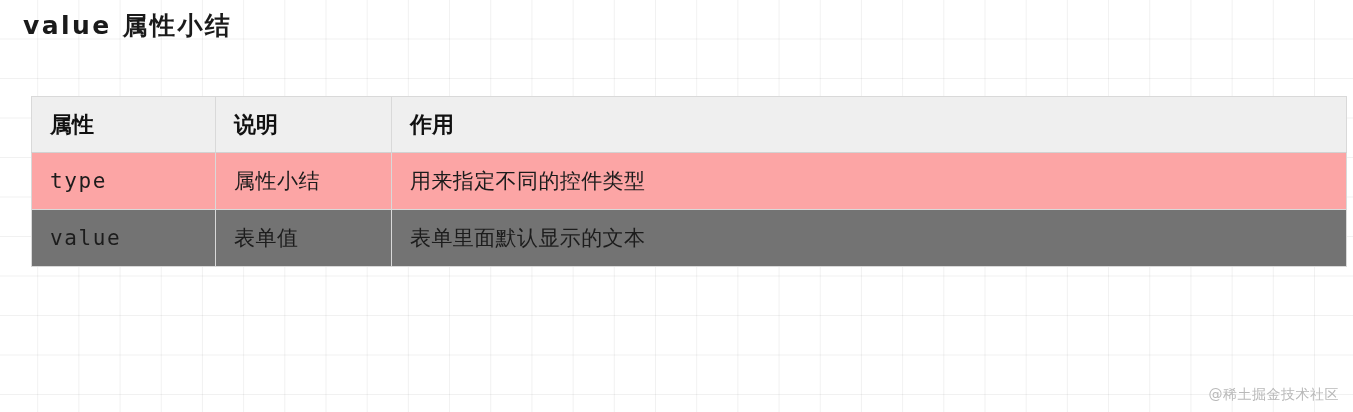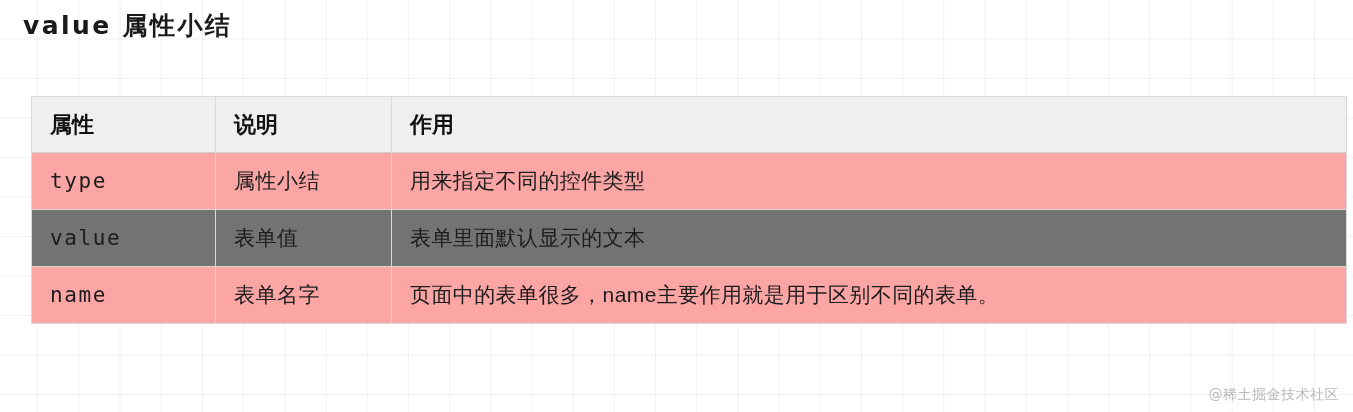--- a/index.html
+++ b/index.html
@@ -143,24 +143,19 @@
         <tr class="odd">
           <td class="mono-cell">type</td>
           <td class="desc-cell">属性小结</td>
           <td class="effect-cell">用来指定不同的控件类型</td>
         </tr>
         <tr class="even">
           <td class="mono-cell">value</td>
           <td class="desc-cell">表单值</td>
           <td class="effect-cell">表单里面默认显示的文本</td>
         </tr>
-        <tr class="odd">
-          <td class="mono-cell">name</td>
-          <td class="desc-cell">表单名字</td>
-          <td class="effect-cell">页面中的表单很多，name主要作用就是用于区别不同的表单。</td>
-        </tr>
       </tbody>
     </table>
   </div>
 
   <div class="watermark">@稀土掘金技术社区</div>
 
 </div>
 
 </body></html>

